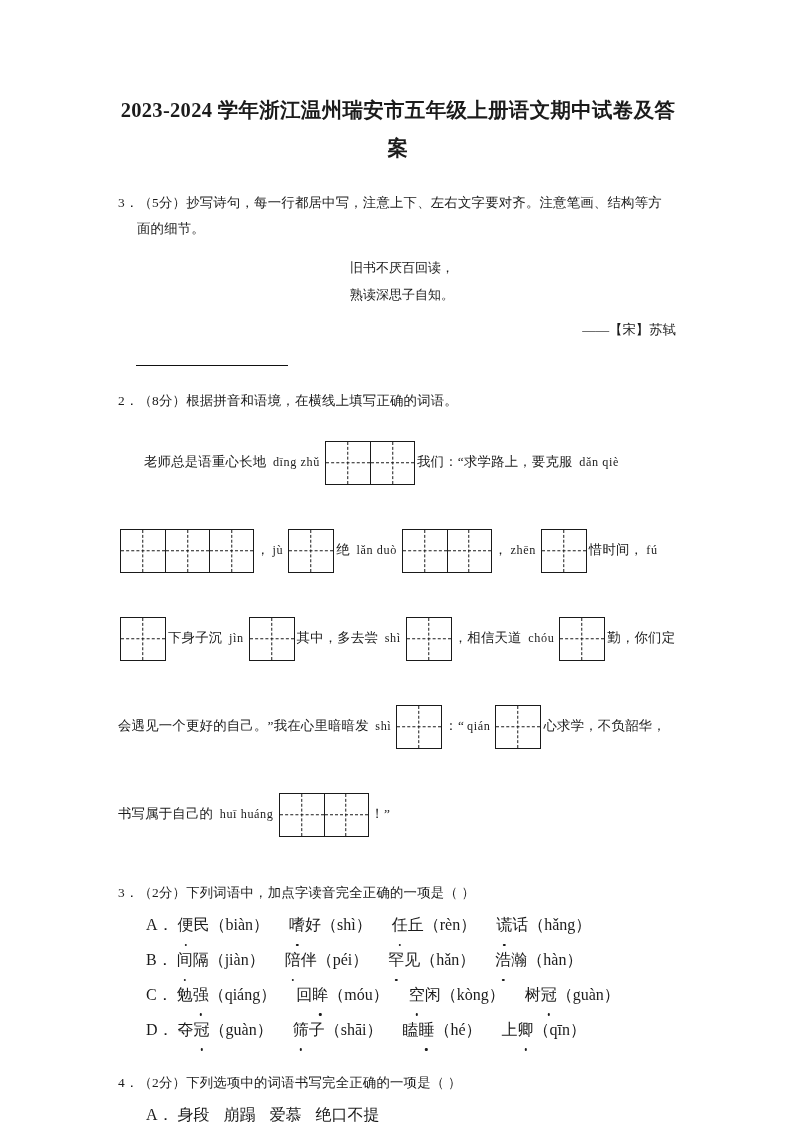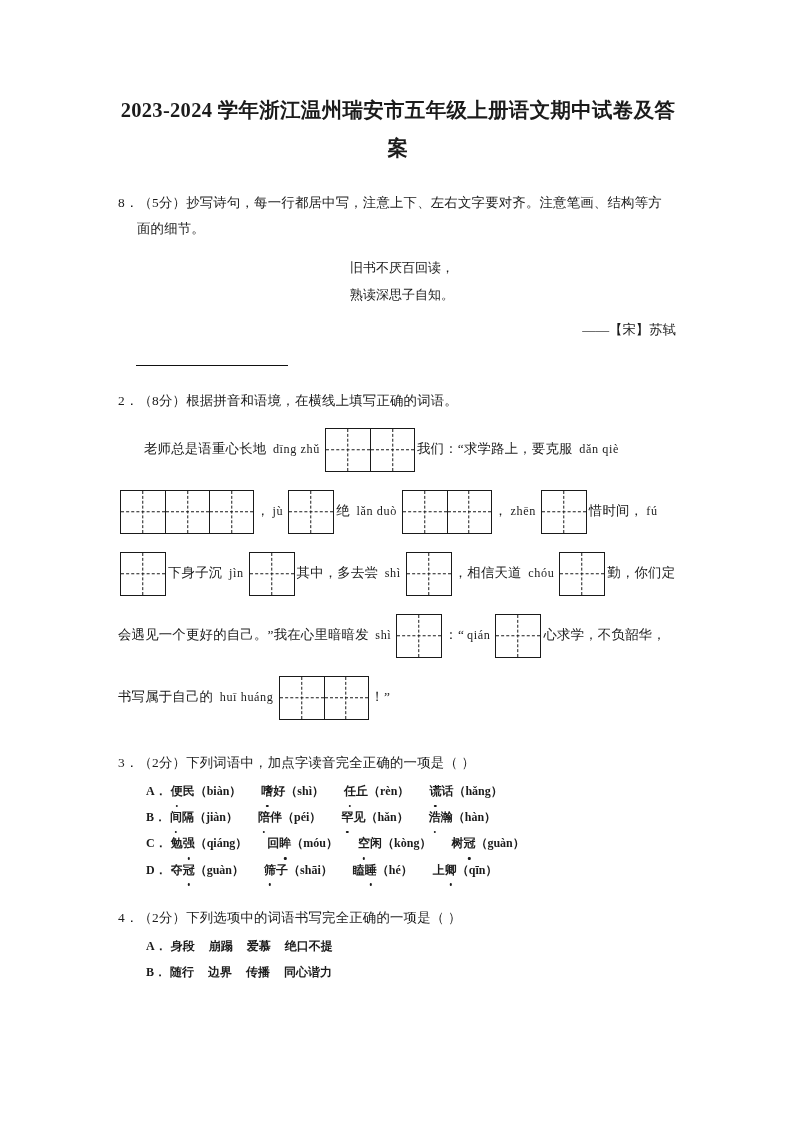--- a/index.html
+++ b/index.html
@@ -110,43 +110,42 @@
     top: 50%;
     left: 0;
     right: 0;
     border-top: 1.5px dashed #1a1a1a;
     transform: translateY(-0.75px);
   }
 
   
   .fill-flow {
     font-size: 13.4px;
-    line-height: 62px;
+    line-height: 88px;
     margin-top: 4px;
     word-spacing: 0;
   }
   .pinyin {
     font-family: "Liberation Serif", "DejaVu Serif", serif;
     font-size: 12.2px;
     letter-spacing: 0.6px;
     padding: 0 3px;
   }
   .han { letter-spacing: 0.2px; }
   .indent-lead { display: inline-block; width: 26px; }
 
   
   .choices {
     margin-top: 2px;
   }
   .choice {
-    font-size: 12px;
+    font-size: 16px;
     line-height: 2.18;
     padding-left: 28px;
     white-space: nowrap;
-    font-weight: bold;
   }
   .choice .lbl { margin-right: 4px; }
   .opt {
     display: inline-block;
     margin-right: 20px;
   }
   .opt:last-child { margin-right: 0; }
   .dotted {
     position: relative;
     display: inline-block;
@@ -166,21 +165,21 @@
 </style>
 </head>
 <body>
 
 <div class="page">
 
   <h1 class="doc-title">2023-2024 学年浙江温州瑞安市五年级上册语文期中试卷及答案</h1>
 
   <div class="question">
     <div class="q-stem">
-      <span>8．（5分）抄写诗句，每一行都居中写，注意上下、左右文字要对齐。注意笔画、结构等方</span>
+      <span>3．（5分）抄写诗句，每一行都居中写，注意上下、左右文字要对齐。注意笔画、结构等方</span>
       <span class="cont">面的细节。</span>
     </div>
     <div class="poem">
       <div class="poem-line">旧书不厌百回读，</div>
       <div class="poem-line">熟读深思子自知。</div>
     </div>
     <div class="attribution">——【宋】苏轼</div>
     <div class="answer-rule"></div>
   </div>
 

